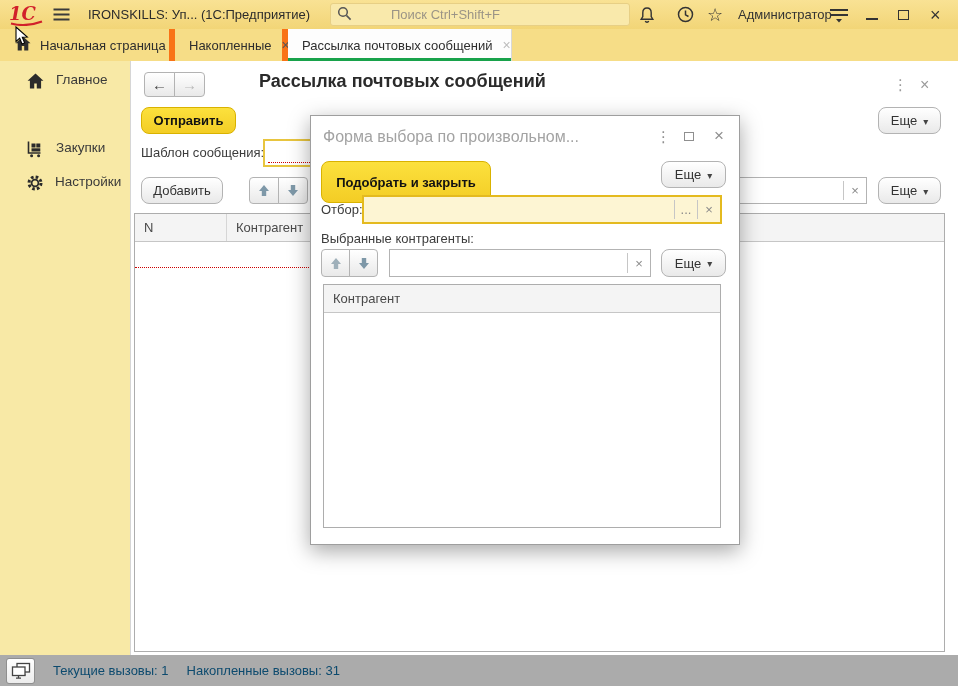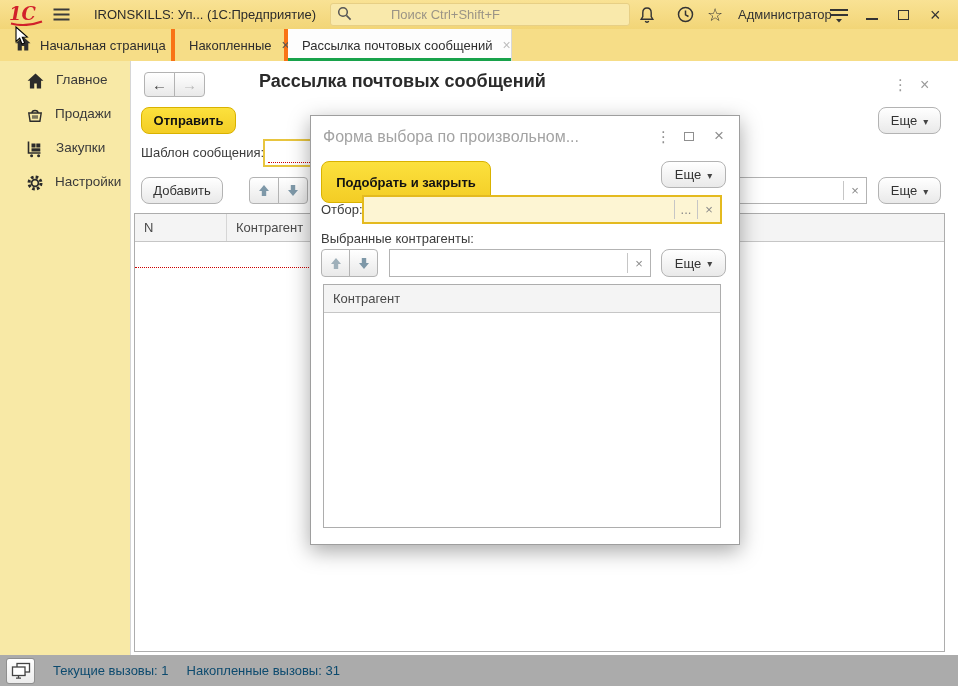--- a/index.html
+++ b/index.html
@@ -16,21 +16,21 @@
   .tb-search input{flex:1;border:none;outline:none;background:transparent;min-width:0;
     font:13px "Liberation Sans",sans-serif;color:#b91c1c;margin-left:32px;}
   .tb-search input::placeholder{color:#9b9486;}
   .min-glyph{width:12px;height:2px;background:#333;margin-top:8px;}
   .max-glyph{width:11px;height:10px;border:1.5px solid #333;box-sizing:border-box;}
   .x-glyph{font-size:18px;color:#333;line-height:1;}
   .star-glyph{font-size:18px;color:#333;line-height:1;}
   
   .tabbar{position:absolute;left:0;top:29px;width:958px;height:32px;background:#f6dd87;}
   .tab{position:absolute;top:0;height:32px;display:flex;align-items:center;gap:8px;
-    padding:0 14px;box-sizing:border-box;border-right:4px solid #f97316;cursor:default;}
+    padding:0 14px;box-sizing:border-box;border-right:6px solid #f97316;cursor:default;}
   .tab-label{font-size:13px;color:#2e2e2e;white-space:nowrap;}
   .tab-close{font-size:14px;color:#555;line-height:1;margin-left:2px;}
   .tab.active{background:#fdfdfd;border-right:1px solid #d8d8d8;}
   .tab.active .tab-close{color:#bdbdbd;}
   .tab-underline{position:absolute;left:0;bottom:0;width:100%;height:3px;background:#18a24b;}
   
   .sidebar{position:absolute;left:0;top:61px;width:130px;height:594px;background:#f8e9a6;}
   .side-item{position:absolute;left:0;width:130px;height:28px;display:flex;gap:11px;
     padding-left:26px;box-sizing:border-box;cursor:default;}
   .side-item .lbl{font-size:13.5px;color:#3a3a3a;}
@@ -89,21 +89,21 @@
       <svg width="36" height="22" viewBox="0 0 36 22">
         <text x="1" y="16" font-family="DejaVu Serif,serif" font-size="18" font-style="italic" font-weight="bold" fill="#d1202a">1С</text>
         <path d="M3 19.5 Q18 23.5 34 17.5" stroke="#d1202a" stroke-width="2" fill="none"></path>
       </svg>
     </div>
     <div class="tb-item" style="left:52px;width:26px;">
       <svg width="19" height="15" viewBox="0 0 19 15">
           <path d="M1.5 2.5h16M1.5 7.5h16M1.5 12.5h16" stroke="#3a3a3a" stroke-width="1.8" fill="none"></path>
         </svg>
     </div>
-    <div class="tb-item app-title" style="left:94px;">IRONSKILLS: Уп...  (1С:Предприятие)</div>
+    <div class="tb-item app-title" style="left:88px;">IRONSKILLS: Уп...  (1С:Предприятие)</div>
     <div class="tb-search">
       <span>
         <svg width="15" height="15" viewBox="0 0 15 15">
             <circle cx="6" cy="6" r="4.3" fill="none" stroke="#555" stroke-width="1.5"></circle>
             <path d="M9.4 9.4L13.6 13.6" stroke="#555" stroke-width="1.6"></path>
           </svg>
       </span>
       <input placeholder="Поиск Ctrl+Shift+F" style="">
     </div>
     <div class="tb-item" style="left:638px;width:26px;">
@@ -160,30 +160,20 @@
   </div>
 
   <div class="sidebar">
     <div class="side-item" style="top:11px;">
       <span>
         <svg width="19" height="18" viewBox="0 0 18 17">
             <path d="M9 1.5L1.5 8.3h2.2V15.5h4.1v-4.6h2.4v4.6h4.1V8.3h2.2Z" fill="#2b2b2b"></path>
           </svg>
       </span>
       <span class="lbl">Главное</span>
-    </div>
-    <div class="side-item" style="top:45px;">
-      <span>
-        <svg width="18" height="18" viewBox="0 0 18 18">
-            <path d="M6 7C6 3.6 12 3.6 12 7" fill="none" stroke="#2b2b2b" stroke-width="1.4"></path>
-            <path d="M2.8 7h12.4l-1.3 8.2H4.1Z" fill="none" stroke="#2b2b2b" stroke-width="1.4"></path>
-            <path d="M7 9.2v3.6M9 9.2v3.6M11 9.2v3.6" stroke="#2b2b2b" stroke-width="1.2"></path>
-          </svg>
-      </span>
-      <span class="lbl">Продажи</span>
     </div>
     <div class="side-item" style="top:113px;">
       <span>
         <svg width="18" height="18" viewBox="0 0 18 18">
             <circle cx="9" cy="9" r="6" fill="none" stroke="#2b2b2b" stroke-width="3" stroke-dasharray="2.6 2.1"></circle>
             <circle cx="9" cy="9" r="3.4" fill="none" stroke="#2b2b2b" stroke-width="1.8"></circle>
           </svg>
       </span>
       <span class="lbl">Настройки</span>
     </div>

